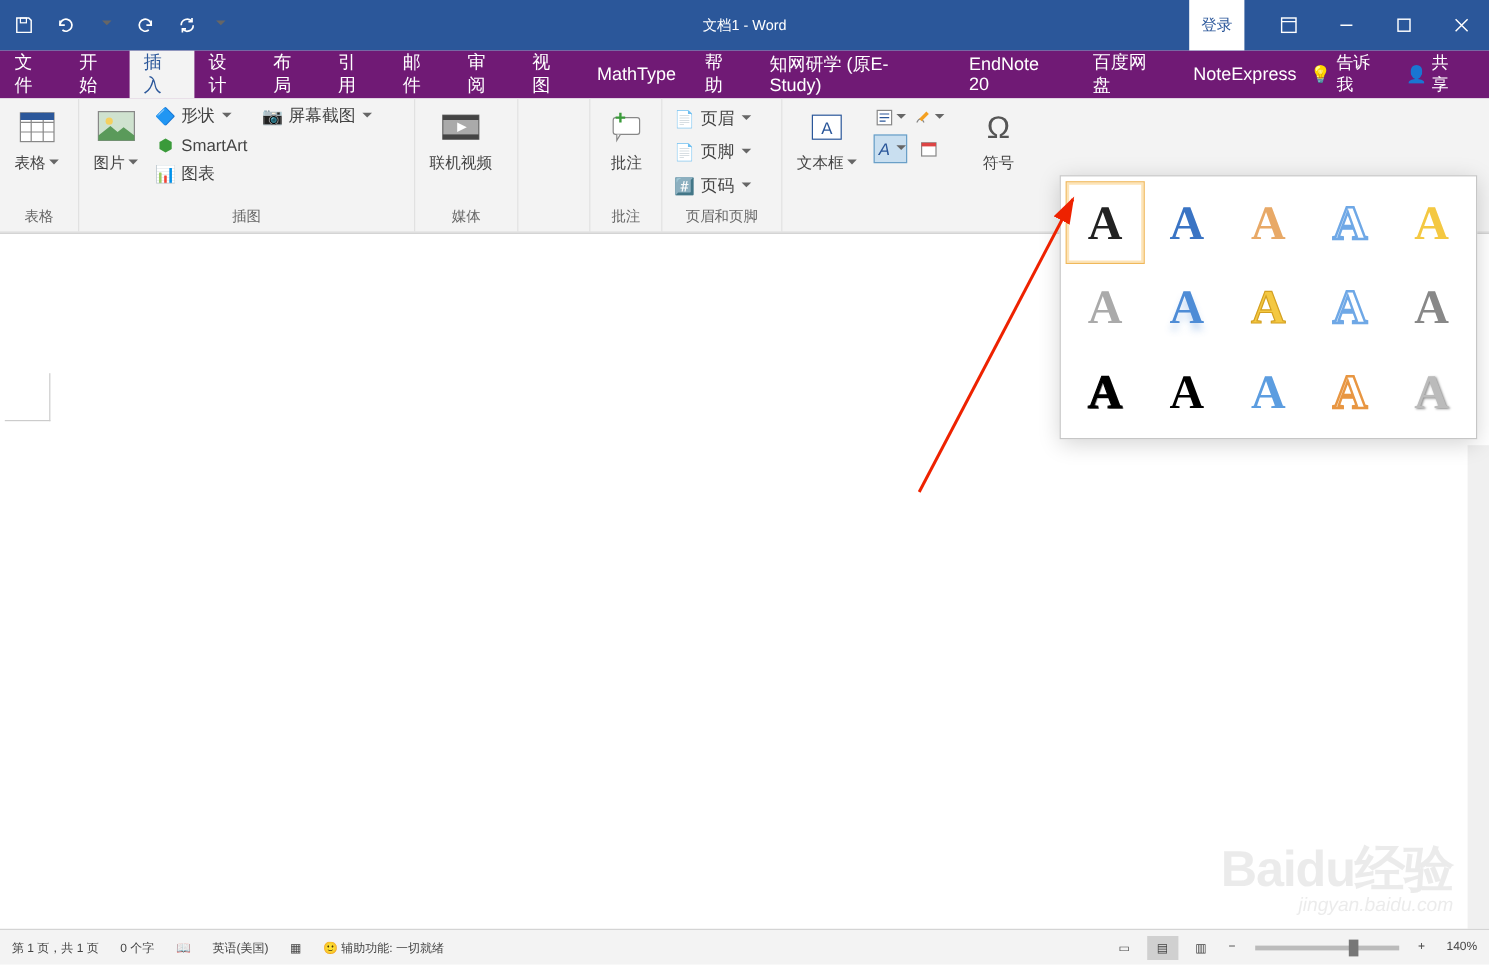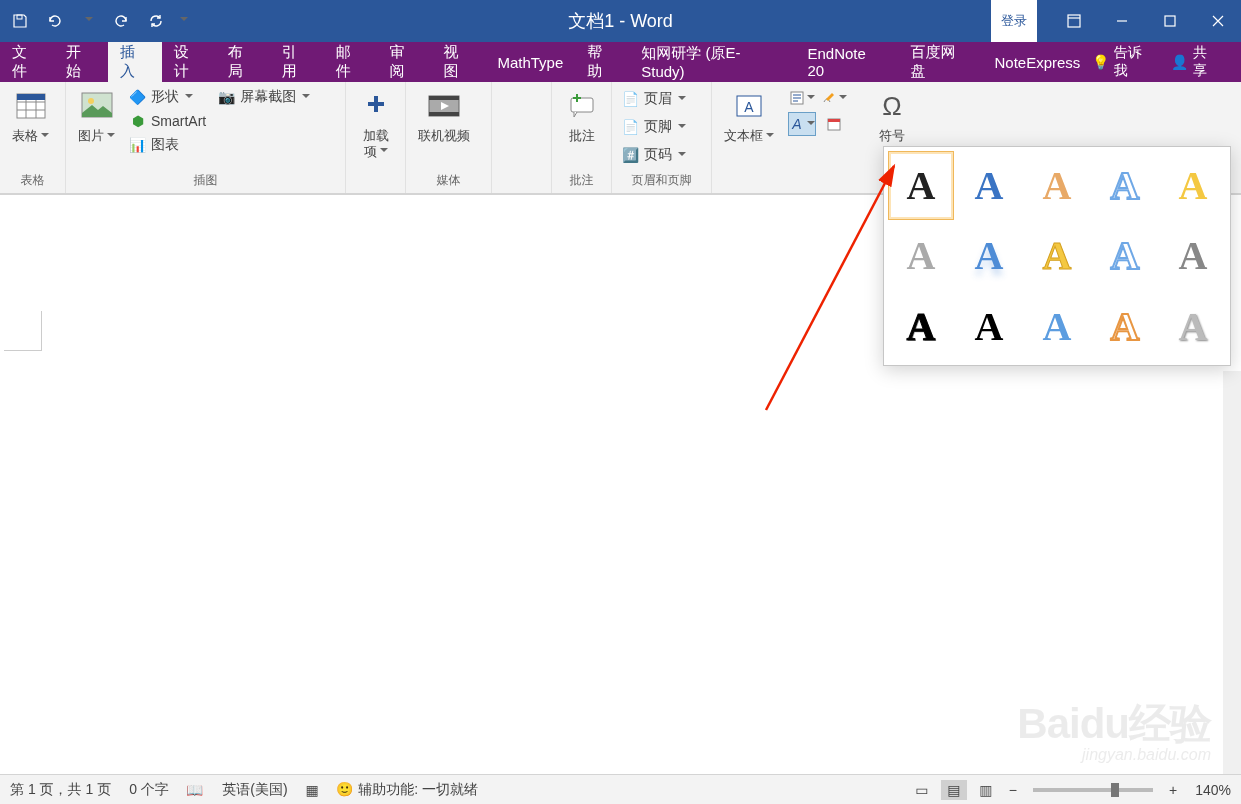--- a/index.html
+++ b/index.html
@@ -3,21 +3,21 @@
 <meta charset="utf-8">
 <style>
 * { box-sizing: border-box; margin: 0; padding: 0; font-family: "Microsoft YaHei", "Segoe UI", sans-serif; }
 body { width: 1241px; height: 804px; background: #fff; overflow: hidden; font-size: 13px; position: relative; }
 
 
 .titlebar { height: 42px; background: #2b579a; color: #fff; display: flex; align-items: center; position: relative; }
 .qat { display: flex; align-items: center; gap: 2px; padding: 0 4px; }
 .qat-btn { width: 32px; height: 32px; display: flex; align-items: center; justify-content: center; color: #fff; font-size: 16px; }
 .qat-btn svg { width: 16px; height: 16px; fill: #fff; }
-.title-center { position: absolute; left: 50%; transform: translateX(-50%); font-size: 18px; }
+.title-center { position: absolute; left: 50%; transform: translateX(-50%); font-size: 12px; }
 .title-right { margin-left: auto; display: flex; align-items: center; gap: 2px; }
 .login-btn { background: #fff; color: #2b579a; padding: 12px 10px; font-size: 13px; margin-right: 12px; text-align: right; }
 .win-btn { width: 46px; height: 30px; display: flex; align-items: center; justify-content: center; }
 .win-btn svg { width: 14px; height: 14px; fill: none; stroke: #fff; stroke-width: 1.2; }
 
 
 .menubar { height: 40px; background: #701a75; color: #fff; display: flex; align-items: stretch; }
 .menu-item { padding: 0 12px; display: flex; align-items: center; font-size: 15px; }
 .menu-item.active { background: #f3f3f3; color: #2b579a; }
 .menu-spacer { flex: 1; }
@@ -68,21 +68,21 @@
 
 
 .arrow-svg { position: absolute; top: 150px; left: 760px; pointer-events: none; }
 
 
 .watermark { position: absolute; right: 30px; bottom: 40px; opacity: 0.5; color: #d9d9d9; font-family: Arial; text-align: right; }
 .watermark .b1 { font-size: 42px; font-weight: bold; letter-spacing: -1px; }
 .watermark .b2 { font-size: 16px; font-style: italic; margin-top: -6px; }
 
 
-.statusbar { position: absolute; bottom: 0; left: 0; right: 0; height: 30px; background: #f3f3f3; border-top: 1px solid #d4d4d4; display: flex; align-items: center; font-size: 14px; color: #444; padding: 0 10px; gap: 18px; }
+.statusbar { position: absolute; bottom: 0; left: 0; right: 0; height: 30px; background: #f3f3f3; border-top: 1px solid #d4d4d4; display: flex; align-items: center; font-size: 10px; color: #444; padding: 0 10px; gap: 18px; }
 .status-right { margin-left: auto; display: flex; align-items: center; gap: 6px; }
 .view-btn { width: 26px; height: 20px; display: flex; align-items: center; justify-content: center; }
 .view-btn.active { background: #d0d0d0; }
 .zoom-slider { width: 120px; height: 4px; background: #bbb; position: relative; margin: 0 6px; }
 .zoom-thumb { position: absolute; left: 78px; top: -5px; width: 8px; height: 14px; background: #777; }
 </style>
 </head>
 <body>
 
 <div class="titlebar">
@@ -219,34 +219,20 @@
         <div class="small-btn">
             <span class="si">📷</span>
             <span>屏幕截图</span>
             <span class="caret"></span>
           </div>
       </div>
     </div>
     <div class="rgroup-label">插图</div>
   </div>
 
-  <div class="rgroup" style="width:60px">
-    <div class="rgroup-body">
-      <div class="big-btn">
-        <span class="icon">
-            <svg width="28" height="28">
-              <path d="M6 10h6V4h4v6h6v4h-6v6h-4v-6H6z" fill="#2b579a"></path>
-            </svg>
-          </span>
-        <span class="lbl drop" style="white-space:pre-line">加载
-项</span>
-      </div>
-    </div>
-    <div class="rgroup-label"></div>
-  </div>
 
   <div class="rgroup" style="width:86px">
     <div class="rgroup-body">
       <div class="big-btn">
         <span class="icon">
             <svg width="34" height="28">
               <rect x="2" y="4" width="30" height="20" fill="#aaa" stroke="#666"></rect>
               <rect x="2" y="4" width="30" height="4" fill="#444"></rect>
               <rect x="2" y="20" width="30" height="4" fill="#444"></rect>
               <path d="M14 10l8 4-8 4z" fill="#fff"></path>

